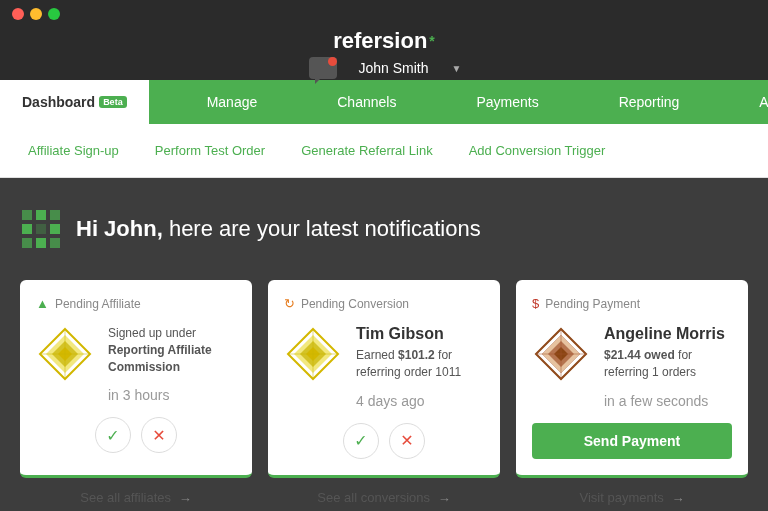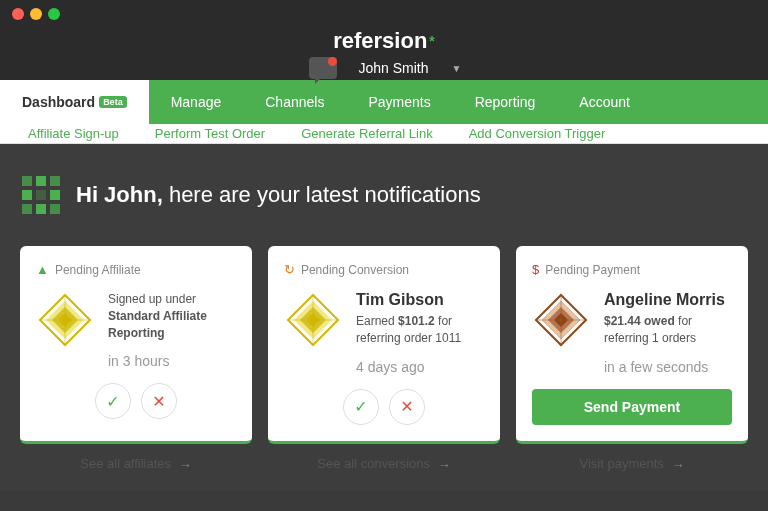--- a/index.html
+++ b/index.html
@@ -80,20 +80,21 @@
     }
     .user-name { color: white; font-size: 14px; }
     .chevron-down { color: #aaa; font-size: 10px; margin-left: 3px; }
 
     
     .nav {
       background: #4caf50;
       height: 44px;
       display: flex;
       align-items: stretch;
+      gap: 36px;
     }
     .nav-item {
       display: flex;
       align-items: center;
       padding: 0 22px;
       color: white;
       font-size: 14px;
       font-weight: 500;
       cursor: pointer;
       white-space: nowrap;
@@ -109,21 +110,21 @@
       font-size: 9px;
       padding: 1px 4px;
       border-radius: 3px;
       margin-left: 4px;
       font-weight: 600;
     }
 
     
     .sub-nav {
       background: white;
-      height: 20px;
+      height: 54px;
       display: flex;
       align-items: flex-start;
       padding: 0 10px;
       border-bottom: 1px solid #e0e0e0;
       gap: 0;
     }
     .sub-nav-item {
       color: #4caf50;
       font-size: 13px;
       padding: 0 18px;
@@ -358,21 +359,21 @@
             <line x1="4" y1="29" x2="54" y2="29" stroke="#c8b400" stroke-width="1" opacity="0.5"></line>
             <line x1="29" y1="4" x2="29" y2="54" stroke="#c8b400" stroke-width="1" opacity="0.5"></line>
             <line x1="4" y1="29" x2="29" y2="4" stroke="#c8b400" stroke-width="1" opacity="0.4"></line>
             <line x1="29" y1="4" x2="54" y2="29" stroke="#c8b400" stroke-width="1" opacity="0.4"></line>
             <line x1="4" y1="29" x2="29" y2="54" stroke="#c8b400" stroke-width="1" opacity="0.4"></line>
             <line x1="29" y1="54" x2="54" y2="29" stroke="#c8b400" stroke-width="1" opacity="0.4"></line>
           </svg>
         </div>
         <div class="card-info">
           <div class="card-desc">
-            <span>Signed up under </span><strong>Standard Affiliate Reporting</strong><span></span>
+            <span>Signed up under </span><strong>Reporting Affiliate Commission</strong><span></span>
           </div>
           <div class="card-time">in 3 hours</div>
         </div>
       </div>
       <div class="card-actions">
         <button class="btn-circle check">✓</button>
         <button class="btn-circle x">✕</button>
       </div>
     </div>
 

